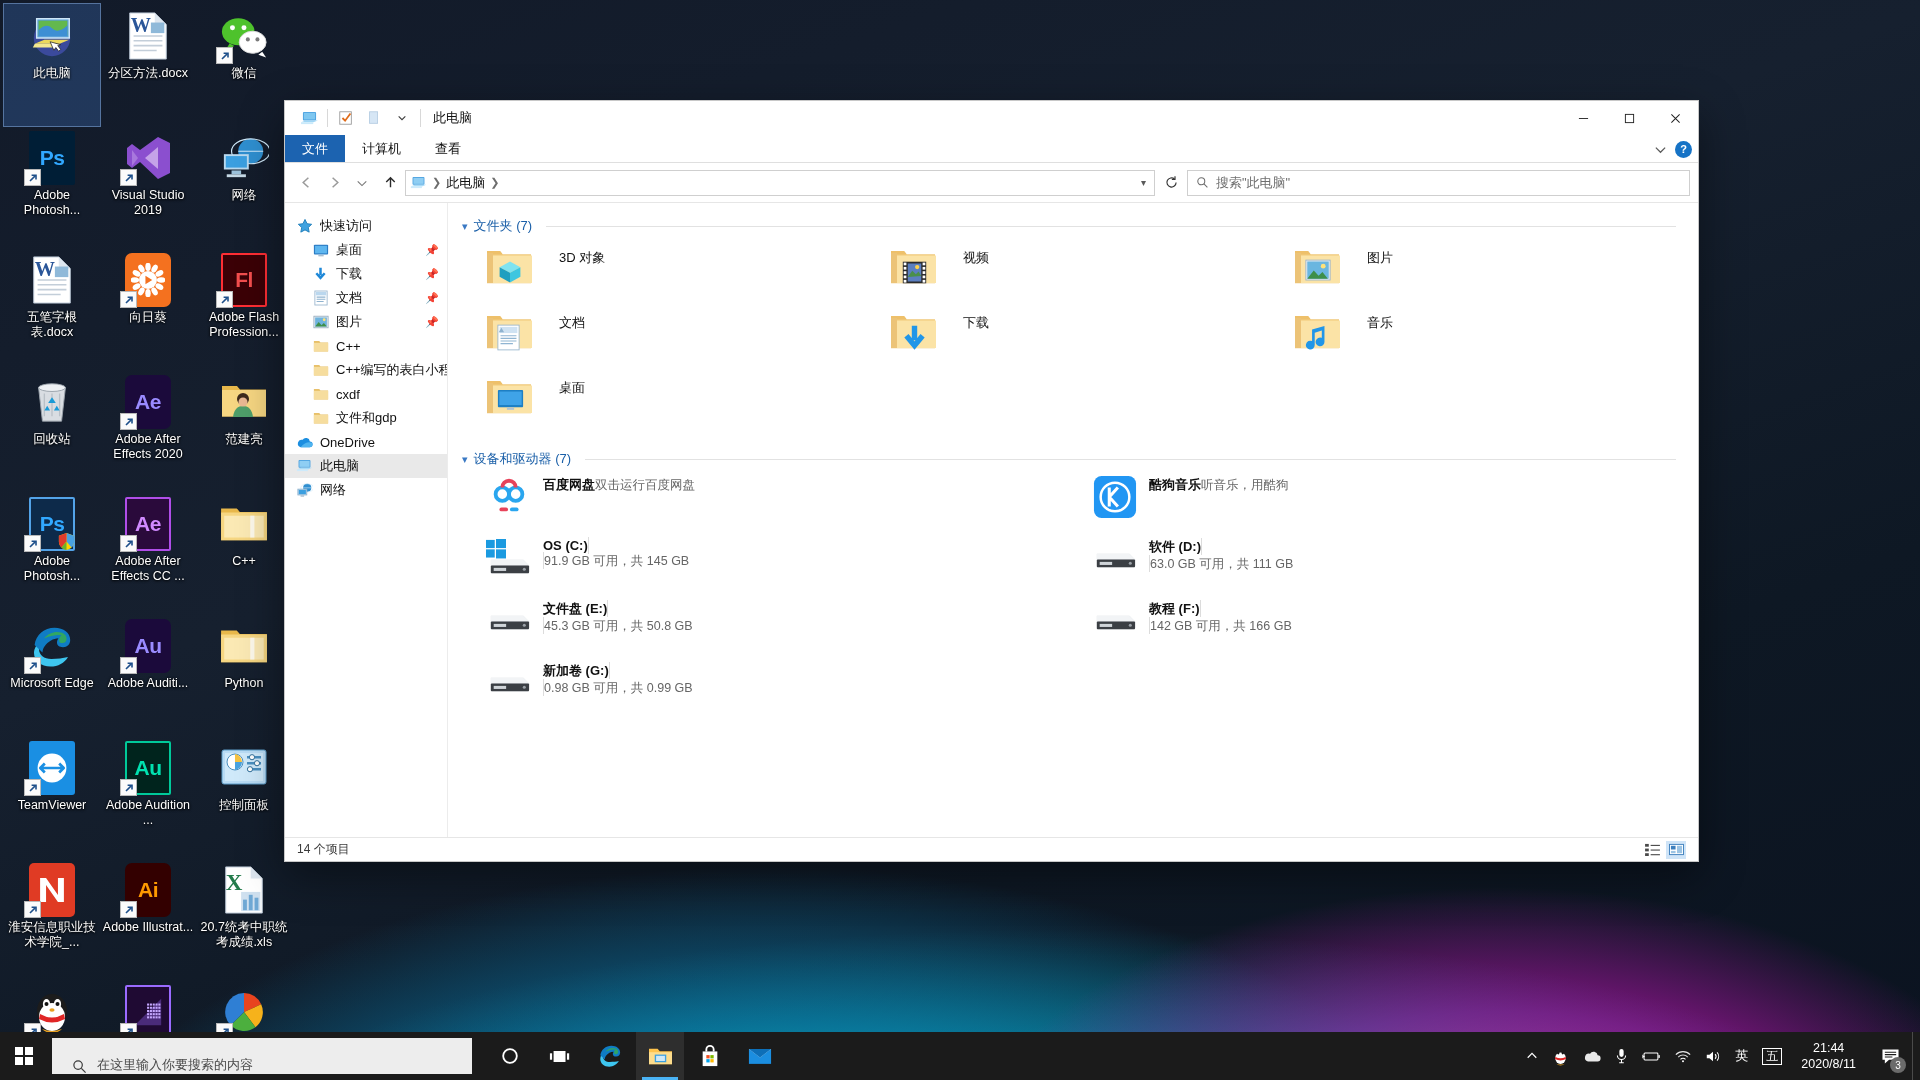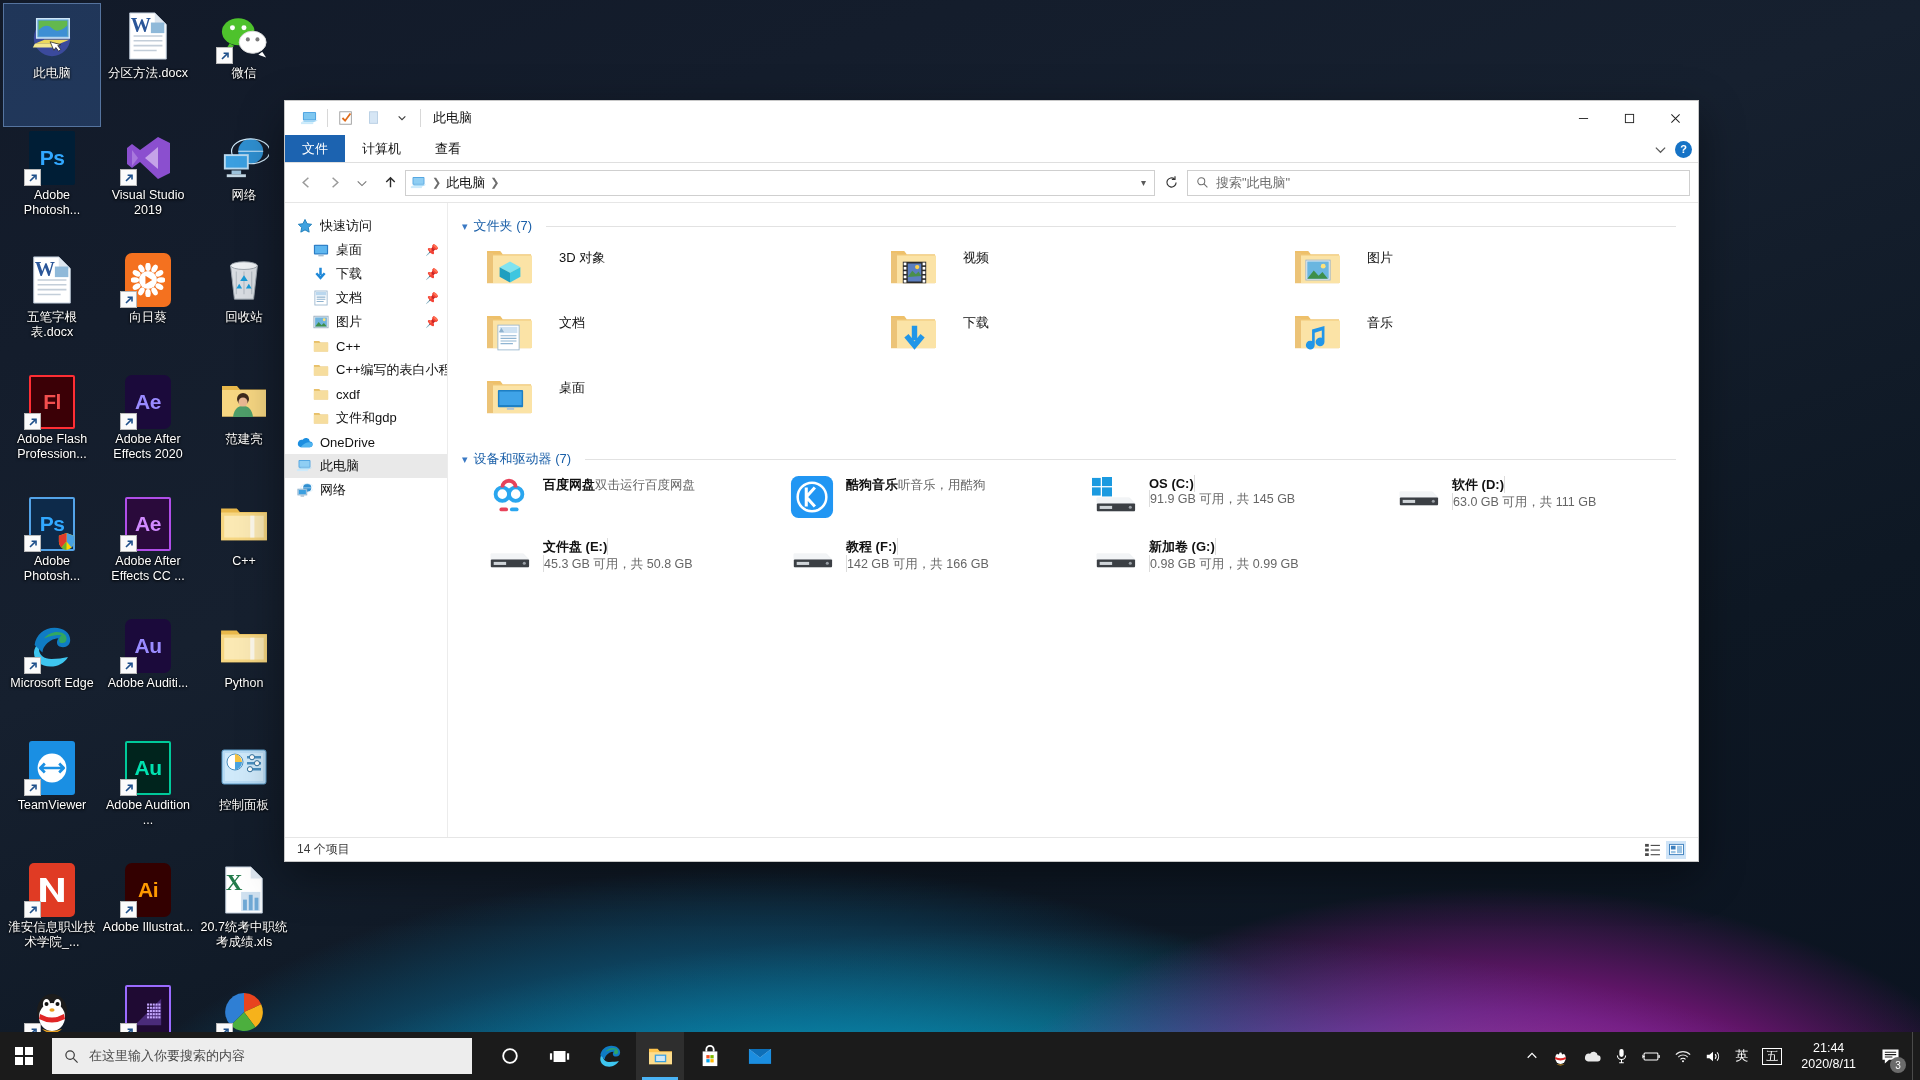--- a/index.html
+++ b/index.html
@@ -120,43 +120,43 @@
   .grouphdr { display:flex; align-items:center; gap:6px; margin-bottom:4px; }
   .grouphdr .chev{ color:#3a79c4; font-size:11px; }
   .grouphdr .gt{ color:#1a5fa8; font-size:13px; }
   .grouphdr .line{ flex:1; height:1px; background:#e2e2e2; margin-left:8px; }
 
   .tiles { display:grid; grid-template-columns: repeat(3, 1fr); gap:0px 0px; margin:6px 0 14px 2px; }
   .fitem { display:flex; align-items:flex-start; gap:27px; height:65px; padding-top:4px; padding-left:22px; }
   .fitem .ficon{ width:46px;height:46px;flex-shrink:0;position:relative; }
   .fitem .fname{ font-size:13px; color:#111; padding-top:4px; }
 
-  .drives { display:grid; grid-template-columns: repeat(4, 1fr); margin-left:2px; }
+  .drives { display:grid; grid-template-columns: repeat(2, 1fr); margin-left:2px; }
   .ditem { display:flex; align-items:flex-start; gap:11px; height:62px; padding-left:22px; padding-top:2px; }
   .ditem .dico{ width:46px;height:46px;flex-shrink:0;display:flex;align-items:center;justify-content:center;position:relative; }
   .ditem .dinfo{ flex:1; padding-top:2px; min-width:0; }
   .ditem .dtitle{ font-size:13px; color:#111; font-weight:600; margin-bottom:3px; white-space:nowrap; }
   .ditem .dsub{ font-size:12.5px; color:#666; white-space:nowrap; }
   .bar { width:213px; height:13px; background:#e6e6e6; border:1px solid #dcdcdc; margin-bottom:3px; }
   .bar > i { display:block; height:100%; background:#26a0da; }
 
   .statusbar { height:24px; border-top:1px solid #e6e6e6; display:flex; align-items:center;
                padding:0 12px; font-size:12px; color:#3b3b3b; background:#fff; }
   .statusbar .right { margin-left:auto; display:flex; gap:4px; align-items:center; }
   .vbtn { width:20px;height:18px;display:flex;align-items:center;justify-content:center; }
   .vbtn.active{ background:#cfe4f7; }
 
   
   #taskbar {
     position:absolute; left:0; bottom:0; width:1920px; height:48px;
     background:#1b1b1b; display:flex; align-items:center; z-index:20; color:#fff;
   }
   .startbtn { width:48px;height:48px;display:flex;align-items:center;justify-content:center; }
-  .tsearch { width:420px; height:36px; background:#ededed; margin-left:4px; display:flex; align-items:center;
-             gap:10px; padding:0 12px; color:#4a4a4a; font-size:13px; }
+  .tsearch { width:420px; height:36px; background:#ededed; margin-left:4px; display:flex; align-items:flex-end;
+             gap:10px; padding:0 20px; color:#4a4a4a; font-size:13px; }
   .tbicons { display:flex; align-items:center; margin-left:14px; gap:2px; }
   .tbi { width:48px;height:48px;display:flex;align-items:center;justify-content:center;position:relative; }
   .tbi.active { background:#2e2e2e; }
   .tbi.active::after{ content:""; position:absolute; bottom:0; left:6px; right:6px; height:3px; background:#4ab3f4; }
   .tray { margin-left:auto; display:flex; align-items:center; gap:0; padding-right:0; }
   .tri { height:48px; display:flex; align-items:center; justify-content:center; padding:0 7px; font-size:13px; }
   .clock { height:48px; display:flex; flex-direction:column; align-items:center; justify-content:center;
            font-size:12.5px; line-height:16px; padding:0 12px; }
   .actionc { width:44px;height:48px;display:flex;align-items:center;justify-content:center;position:relative; }
   .badge { position:absolute; right:6px; bottom:7px; width:16px;height:16px;border-radius:50%;
@@ -296,44 +296,44 @@
             <svg viewBox="0 0 12 12">
               <path d="M3 9 L8.4 3.6" stroke="#1d4f8a" stroke-width="1.6" fill="none"></path>
               <path d="M4.6 3.2 L9 3.2 L9 7.6" stroke="#1d4f8a" stroke-width="1.6" fill="none"></path>
             </svg>
           </span>
         </span>
         <span class="lbl">向日葵</span>
       </div>
       <div class="dicon">
         <span class="glyph">
+          <div class="tile sq" style="background:#3b0006;color:#f24e4e;border:2px solid #ff2e34">Fl</div>
+          <span class="shortcut">
+            <svg viewBox="0 0 12 12">
+              <path d="M3 9 L8.4 3.6" stroke="#1d4f8a" stroke-width="1.6" fill="none"></path>
+              <path d="M4.6 3.2 L9 3.2 L9 7.6" stroke="#1d4f8a" stroke-width="1.6" fill="none"></path>
+            </svg>
+          </span>
+        </span>
+        <span class="lbl">Adobe Flash Profession...</span>
+      </div>
+      <div class="dicon">
+        <span class="glyph">
           <svg viewBox="0 0 46 48" width="44" height="46">
             <path d="M9 9 h28 l-4 35 h-20z" fill="#d9dde2" stroke="#9aa3ab"></path>
             <ellipse cx="23" cy="9" rx="14" ry="4" fill="#eef1f4" stroke="#9aa3ab"></ellipse>
             <path d="M15 15 v24 M23 15 v24 M31 15 v24" stroke="#b9c0c7" stroke-width="1.4"></path>
             <g fill="#1a9ad6">
               <path d="M23 19 l4 6 h-8z"></path>
               <path d="M18 28 l-3 5 h6z"></path>
               <path d="M28 28 l3 5 h-6z"></path>
             </g>
           </svg>
         </span>
         <span class="lbl">回收站</span>
-      </div>
-      <div class="dicon">
-        <span class="glyph">
-          <div class="tile sq" style="background:#3b0006;color:#f24e4e;border:2px solid #ff2e34">Fl</div>
-          <span class="shortcut">
-            <svg viewBox="0 0 12 12">
-              <path d="M3 9 L8.4 3.6" stroke="#1d4f8a" stroke-width="1.6" fill="none"></path>
-              <path d="M4.6 3.2 L9 3.2 L9 7.6" stroke="#1d4f8a" stroke-width="1.6" fill="none"></path>
-            </svg>
-          </span>
-        </span>
-        <span class="lbl">Adobe Flash Profession...</span>
       </div>
       <div class="dicon">
         <span class="glyph">
           <div class="tile" style="background:#1b0a3b;color:#9a8bff">Ae</div>
           <span class="shortcut">
             <svg viewBox="0 0 12 12">
               <path d="M3 9 L8.4 3.6" stroke="#1d4f8a" stroke-width="1.6" fill="none"></path>
               <path d="M4.6 3.2 L9 3.2 L9 7.6" stroke="#1d4f8a" stroke-width="1.6" fill="none"></path>
             </svg>
           </span>

